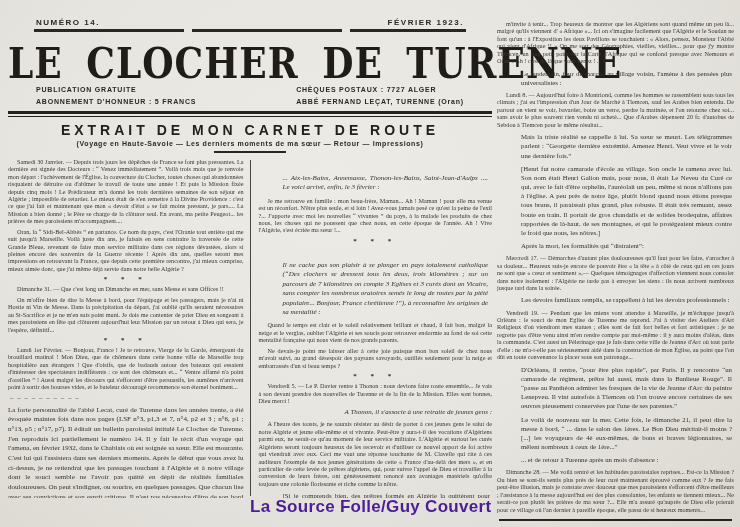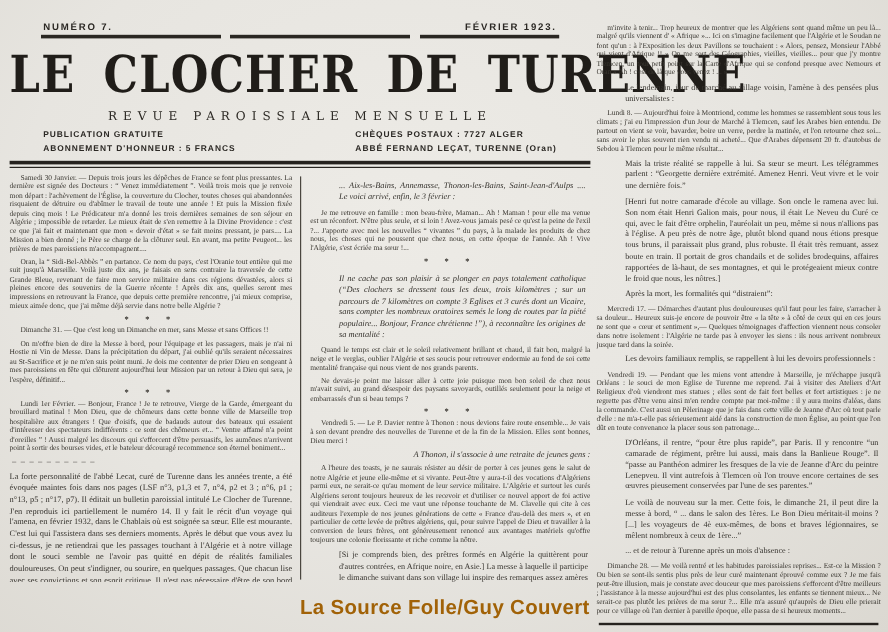--- a/index.html
+++ b/index.html
@@ -43,60 +43,64 @@
   .col{overflow:hidden;}
   #col1{width:237px;padding-right:6px;}
   #col2{width:235px;padding-left:8px;}
   .vrule{width:1px;background:#4a463f;margin-top:2px;height:336px;}
   #col3{left:497px;top:20px;width:237px;height:505px;overflow:hidden;}
   
   .ex{font-size:6.2px;line-height:1.2;text-align:justify;text-indent:9px;
     margin:0 0 3px 0;color:#3a3731;}
   .ed{font-size:7px;line-height:1.38;text-align:justify;margin:4px 0;color:#34312c;}
   .edi{font-style:italic;font-size:7px;line-height:1.35;text-align:justify;
-    margin:6px 4px 4px 24px;color:#34312c;font-family:Liberation Serif, serif;}
+    margin:16px 4px 4px 24px;color:#34312c;font-family:Liberation Serif, serif;}
   .edi-center{font-style:italic;font-size:7px;text-align:right;margin:4px 0;color:#34312c;}
   .ed-indent{font-size:6.8px;line-height:1.35;text-align:justify;
     margin:4px 2px 4px 24px;color:#34312c;}
   .divider{text-align:center;font-size:7px;font-weight:bold;letter-spacing:6px;
     margin:2px 0;color:#2e2b26;}
   .divider-dash{text-align:left;font-size:7px;letter-spacing:1px;margin:3px 0 1px 2px;color:#2e2b26;}
   
   #credit{position:absolute;left:250px;top:497px;
     font-family:"Liberation Sans",sans-serif;font-weight:bold;font-size:17px;
     letter-spacing:0.3px;}
   .col3-footer{margin-top:6px;}
   .footer-rule{border-top:2.5px solid #26231f;margin:4px 2px 5px 2px;}
 </style>
 </head>
 <body>
 
 <div class="region" id="left-region">
 
   <header>
     <div class="issue-row">
-      <span>NUMÉRO 7.</span>
+      <span>NUMÉRO 14.</span>
       <span>FÉVRIER 1923.</span>
     </div>
     <div class="rule-segmented"></div>
     <div class="paper-title">LE CLOCHER DE TURENNE</div>
-    <div class="paper-subtitle">REVUE PAROISSIALE MENSUELLE</div>
     <div class="pub-row">
       <div>
         <div>PUBLICATION GRATUITE</div>
         <div>ABONNEMENT D'HONNEUR : 5 FRANCS</div>
       </div>
       <div>
         <div>CHÈQUES POSTAUX : 7727 ALGER</div>
         <div>ABBÉ FERNAND LEÇAT, TURENNE (Oran)</div>
       </div>
     </div>
     <div class="rule-double"></div>
   </header>
 
+  <section>
+    <div class="article-title">EXTRAIT DE MON CARNET DE ROUTE</div>
+    <div class="article-subtitle">(Voyage en Haute-Savoie — Les derniers moments de ma sœur — Retour — Impressions)</div>
+    <div class="ornament-rule"></div>
+  </section>
 
   <div class="cols">
     <div class="col" id="col1">
       <p class="ex">Samedi 30 Janvier. — Depuis trois jours les dépêches de France se font plus pressantes. La dernière est signée des Docteurs : “ Venez immédiatement ”. Voilà trois mois que je renvoie mon départ : l'achèvement de l'Église, la couverture du Clocher, toutes choses qui abandonnées risquaient de détruire ou d'abîmer le travail de toute une année ! Et puis la Mission fixée depuis cinq mois ! Le Prédicateur m'a donné les trois dernières semaines de son séjour en Algérie ; impossible de retarder. Le mieux était de s'en remettre à la Divine Providence : c'est ce que j'ai fait et maintenant que mon « devoir d'état » se fait moins pressant, je pars.... La Mission a bien donné ; le Père se charge de la clôturer seul. En avant, ma petite Peugeot... les prières de mes paroissiens m'accompagnent....</p>
       <p class="ex">Oran, la “ Sidi-Bel-Abbès ” en partance. Ce nom du pays, c'est l'Oranie tout entière qui me suit jusqu'à Marseille. Voilà juste dix ans, je faisais en sens contraire la traversée de cette Grande Bleue, revenant de faire mon service militaire dans ces régions dévastées, alors si pleines encore des souvenirs de la Guerre récente ! Après dix ans, quelles seront mes impressions en retrouvant la France, que depuis cette première rencontre, j'ai mieux comprise, mieux aimée donc, que j'ai même déjà servie dans notre belle Algérie ?</p>
       <div class="divider">* * *</div>
       <p class="ex">Dimanche 31. — Que c'est long un Dimanche en mer, sans Messe et sans Offices !!</p>
       <p class="ex">On m'offre bien de dire la Messe à bord, pour l'équipage et les passagers, mais je n'ai ni Hostie ni Vin de Messe. Dans la précipitation du départ, j'ai oublié qu'ils seraient nécessaires au St-Sacrifice et je ne m'en suis point muni. Je dois me contenter de prier Dieu en songeant à mes paroissiens en fête qui clôturent aujourd'hui leur Mission par un retour à Dieu qui sera, je l'espère, définitif...</p>
       <div class="divider">* * *</div>
       <p class="ex">Lundi 1er Février. — Bonjour, France ! Je te retrouve, Vierge de la Garde, émergeant du brouillard matinal ! Mon Dieu, que de chômeurs dans cette bonne ville de Marseille trop hospitalière aux étrangers ! Que d'oisifs, que de badauds autour des bateaux qui essaient d'intéresser des spectateurs indifférents : ce sont des chômeurs et... “ Ventre affamé n'a point d'oreilles ” ! Aussi malgré les discours qui s'efforcent d'être persuasifs, les aumônes n'arrivent point à sortir des bourses vides, et le bateleur découragé recommence son éternel boniment...</p>
@@ -138,13 +142,13 @@
   <p class="ed-indent">Le voilà de nouveau sur la mer. Cette fois, le dimanche 21, il peut dire la messe à bord, “ ... dans le salon des 1ères. Le Bon Dieu méritait-il moins ? [...] les voyageurs de 4è eux-mêmes, de bons et braves légionnaires, se mêlent nombreux à ceux de 1ère...”</p>
   <p class="ed-indent">... et de retour à Turenne après un mois d'absence :</p>
   <p class="ex">Dimanche 28. — Me voilà rentré et les habitudes paroissiales reprises... Est-ce la Mission ? Ou bien se sont-ils sentis plus près de leur curé maintenant éprouvé comme eux ? Je me fais peut-être illusion, mais je constate avec douceur que mes paroissiens s'efforcent d'être meilleurs ; l'assistance à la messe aujourd'hui est des plus consolantes, les enfants se tiennent mieux... Ne serait-ce pas plutôt les prières de ma sœur ?... Elle m'a assuré qu'auprès de Dieu elle prierait pour ce village où l'an dernier à pareille époque, elle passa de si heureux moments...</p>
 
   <div class="col3-footer">
     <div class="footer-rule"></div>
 
   </div>
 </div>
 
-<div id="credit" style="color: #a16207;">La Source Folle/Guy Couvert</div>
+<div id="credit" style="color: #4c1d95;">La Source Folle/Guy Couvert</div>
 
 </body></html>

